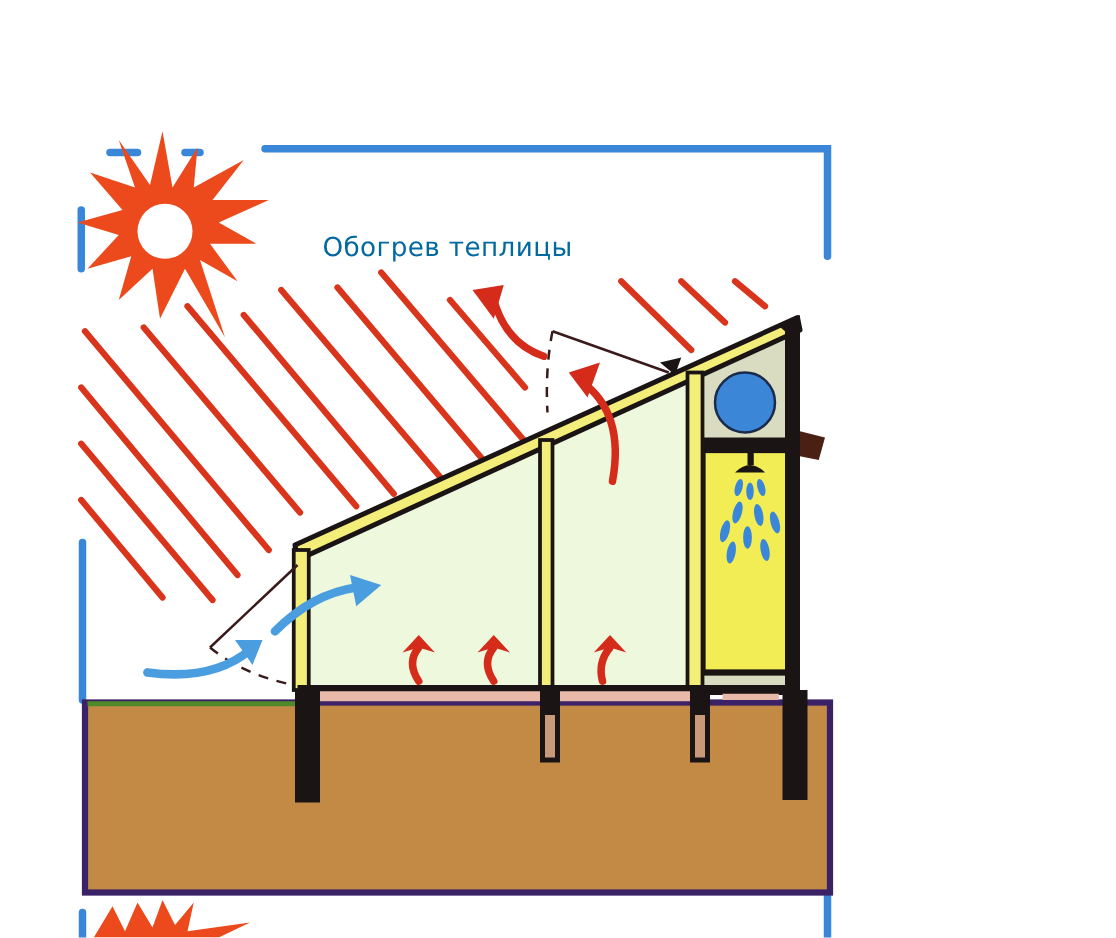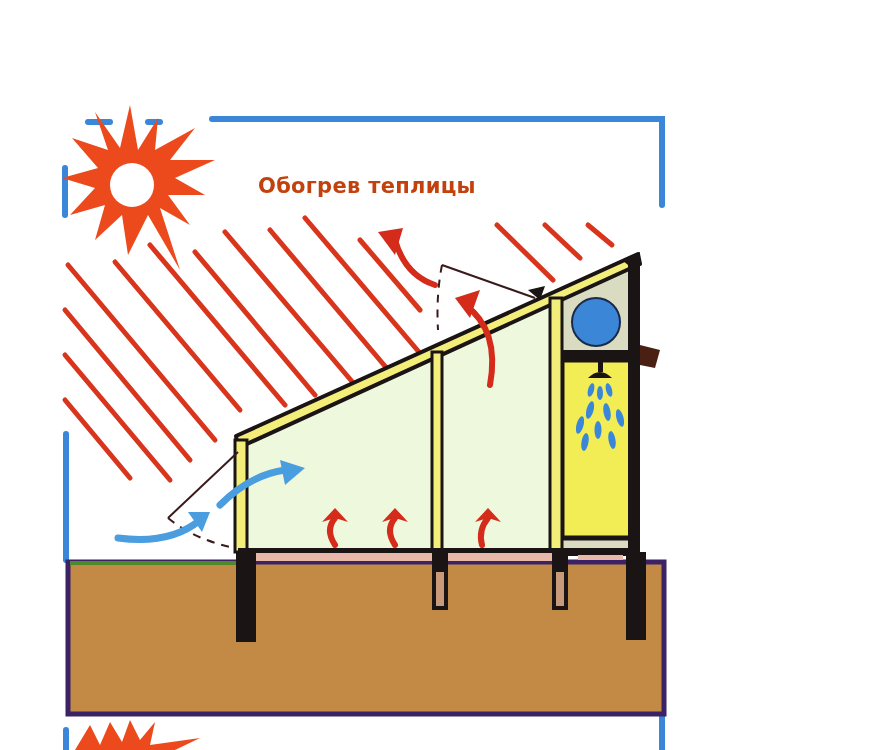--- a/index.html
+++ b/index.html
@@ -1,21 +1,21 @@
 <!DOCTYPE html>
 <html><head>
 <meta charset="utf-8">
 <style>
   html, body { margin: 0; padding: 0; background: #ffffff; }
   body { width: 893px; height: 750px; position: relative; overflow: hidden; font-family: "DejaVu Sans", sans-serif; }
   #diagram { position: absolute; left: 0; top: 0; width: 893px; height: 750px; }
   .title {
-    position: absolute; left: 258px; top: 174px;
-    font-family: "DejaVu Sans", sans-serif; font-weight: bold;
-    font-size: 21px; color: #c2410c; letter-spacing: 0.3px;
+    position: absolute; left: 258px; top: 186px;
+    font-family: "DejaVu Sans", sans-serif; font-weight: normal;
+    font-size: 21px; color: #0369a1; letter-spacing: 0.3px;
   }
 </style>
 </head>
 <body>
 
 <svg id="diagram" viewBox="0 0 893 750" width="893" height="750" xmlns="http://www.w3.org/2000/svg">
 
   <g fill="none" stroke="#3a86d8" stroke-width="6" stroke-linecap="round">
     <path d="M 212 119 L 662 119 L 662 205"></path>
     <path d="M 88 122 L 110 122"></path>

